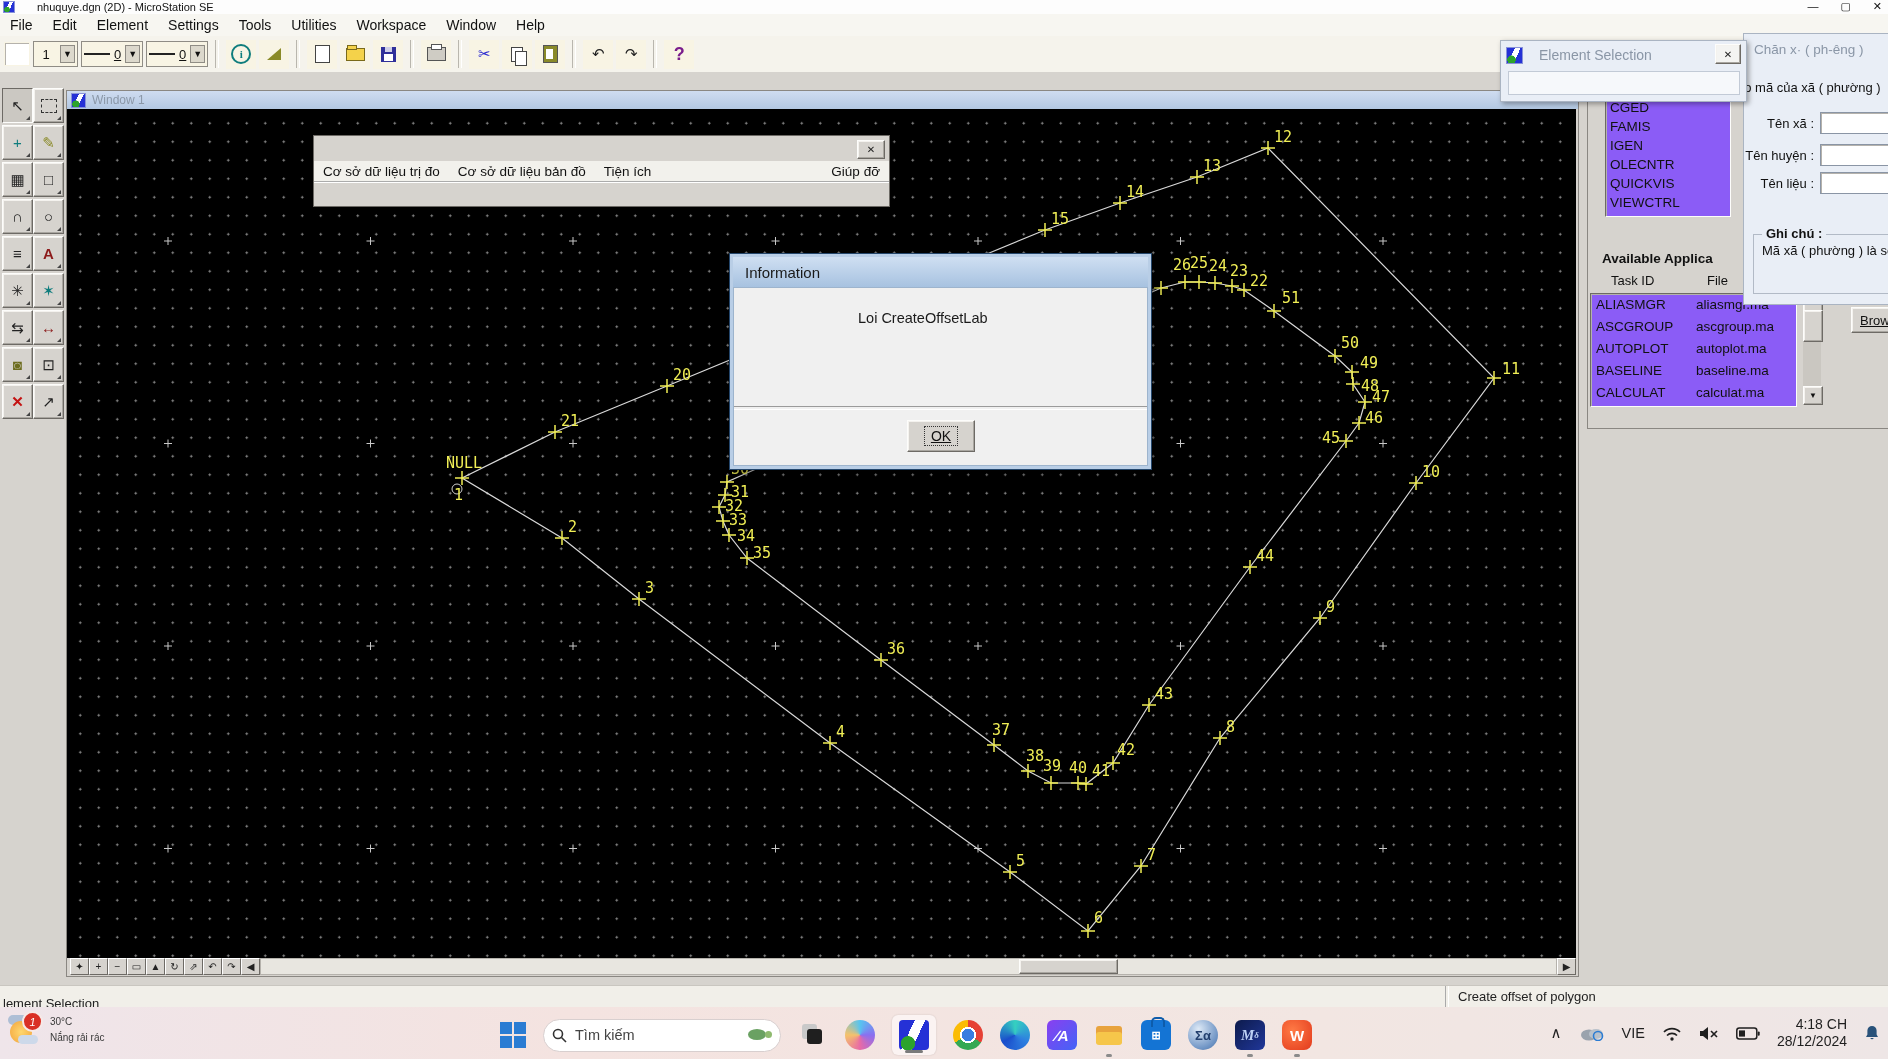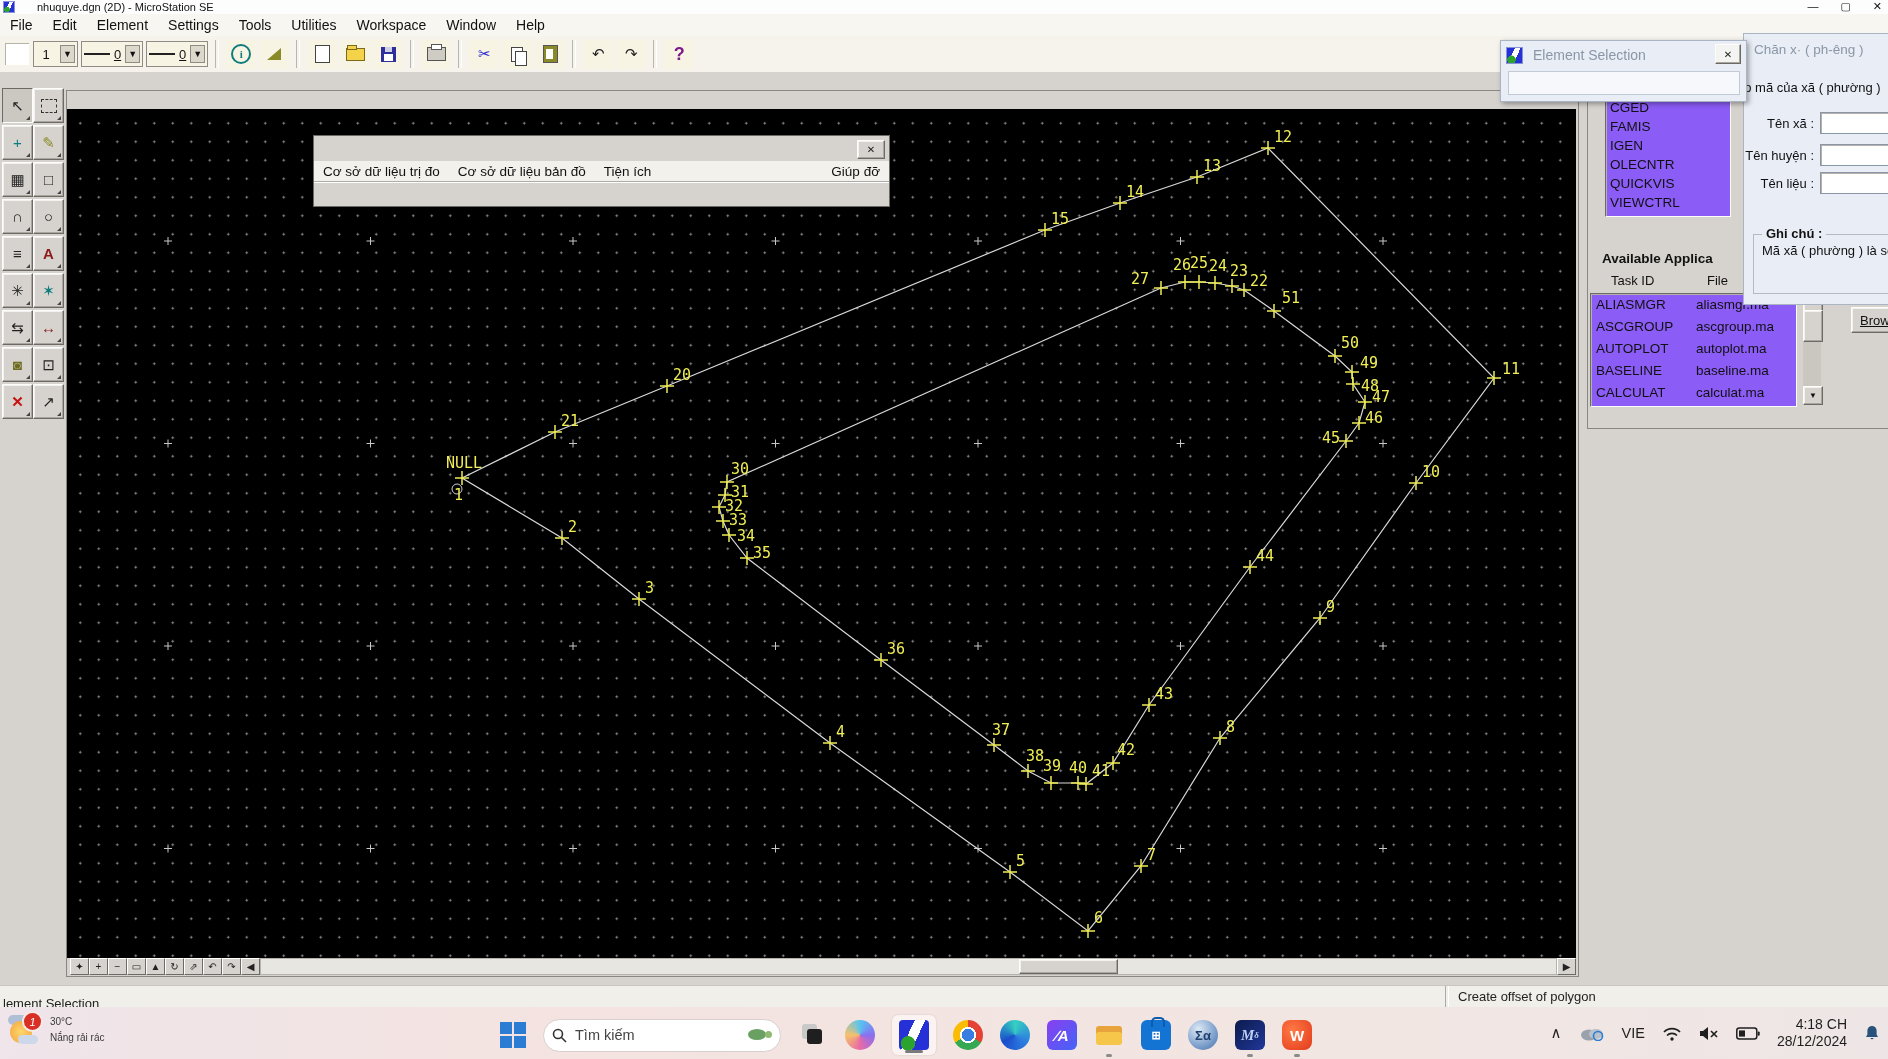--- a/index.html
+++ b/index.html
@@ -69,21 +69,21 @@
     background-size:18.5px 18.5px;background-position:4px 5px;overflow:hidden;}
   #draw-svg{position:absolute;left:0;top:0;width:1509px;height:849px;}
   #draw-svg text{font:15px "DejaVu Sans Mono",monospace;}
   #w1-bottom{left:0;top:867px;width:1509px;height:17px;background:#d6d3ce;display:flex;align-items:center;}
   .vbtn{width:17px;height:15px;background:#d6d3ce;display:flex;align-items:center;justify-content:center;
     font-size:10px;color:#222;border:1px solid;border-color:#fff #6d6a65 #6d6a65 #fff;}
   #w1-track{position:relative;flex:1;height:15px;background:#e8e6e0;border:1px solid #b5b2ac;}
   #w1-thumb{position:absolute;left:758px;top:0;width:97px;height:13px;}
 
   
-  .flt-title{display:flex;align-items:center;gap:10px;padding-left:5px;box-sizing:border-box;}
+  .flt-title{display:flex;align-items:center;gap:16px;padding-left:5px;box-sizing:border-box;}
   #famis{left:313px;top:135px;width:575px;height:70px;background:#d6d3ce;border:1px solid #6d6a65;
     box-shadow:2px 2px 5px rgba(0,0,0,.45);}
   #famis-title{left:0;top:0;width:100%;height:25px;background:linear-gradient(180deg,#e3ecf8,#c6d6ea);
     color:#97a1ad;font-size:14px;}
   #famis-close{position:absolute;right:4px;top:4px;width:26px;height:17px;font-size:10px;color:#222;
     display:flex;align-items:center;justify-content:center;}
   #famis-menu{left:0;top:25px;width:100%;height:22px;background:#f2f1ec;border-bottom:2px groove #fff;
     display:flex;align-items:center;font-size:13.5px;color:#111;box-sizing:border-box;}
   #famis-menu span{padding:0 9px;}
   #famis-help{margin-left:auto;padding-right:10px;}
@@ -331,20 +331,24 @@
       </span>
     <span class="pal raised">
         <span style="color:#c41212;font-weight:bold;">✕</span>
       </span>
     <span class="pal raised">
         <span>↗</span>
       </span>
   </div>
 
   <div id="window1" class="abs">
+    <div id="w1-title" class="abs">
+      <span class="mslogo" style="width:13px;height:13px;"></span>
+      <span>Window 1</span>
+    </div>
     <div id="view-canvas" class="abs">
       <svg id="draw-svg" viewBox="66 108 1509 849">
           <line x1="163" y1="240" x2="171" y2="240" stroke="#c8c8c8" stroke-width="1"></line>
           <line x1="167" y1="236" x2="167" y2="244" stroke="#c8c8c8" stroke-width="1"></line>
           <line x1="163" y1="442.5" x2="171" y2="442.5" stroke="#c8c8c8" stroke-width="1"></line>
           <line x1="167" y1="438.5" x2="167" y2="446.5" stroke="#c8c8c8" stroke-width="1"></line>
           <line x1="163" y1="645" x2="171" y2="645" stroke="#c8c8c8" stroke-width="1"></line>
           <line x1="167" y1="641" x2="167" y2="649" stroke="#c8c8c8" stroke-width="1"></line>
           <line x1="163" y1="847.5" x2="171" y2="847.5" stroke="#c8c8c8" stroke-width="1"></line>
           <line x1="167" y1="843.5" x2="167" y2="851.5" stroke="#c8c8c8" stroke-width="1"></line>
@@ -631,20 +635,32 @@
 
   <div id="elemsel" class="abs">
     <div id="elemsel-title" class="abs flt-title">
       <span class="mslogo" style="width:15px;height:15px;"></span>
       <span>Element Selection</span>
     </div>
     <span id="elemsel-close" class="raised">✕</span>
     <div id="elemsel-body" class="abs"></div>
   </div>
 
+  <div id="infodlg" class="abs">
+    <div id="infodlg-title" class="abs">
+      <span>Information</span>
+    </div>
+    <div id="infodlg-body" class="abs">
+      <span id="infodlg-msg">Loi CreateOffsetLab</span>
+      <div id="infodlg-sep"></div>
+      <div id="okbtn" class="raised">
+          <i>OK</i>
+        </div>
+    </div>
+  </div>
 
   <div id="statusbar" class="abs">
     <span id="status-left">lement Selection</span>
     <span id="status-div"></span>
     <span id="status-right">Create offset of polygon</span>
   </div>
 
   <div id="taskbar" class="abs">
     <div id="weather">
       <span id="wicon">

